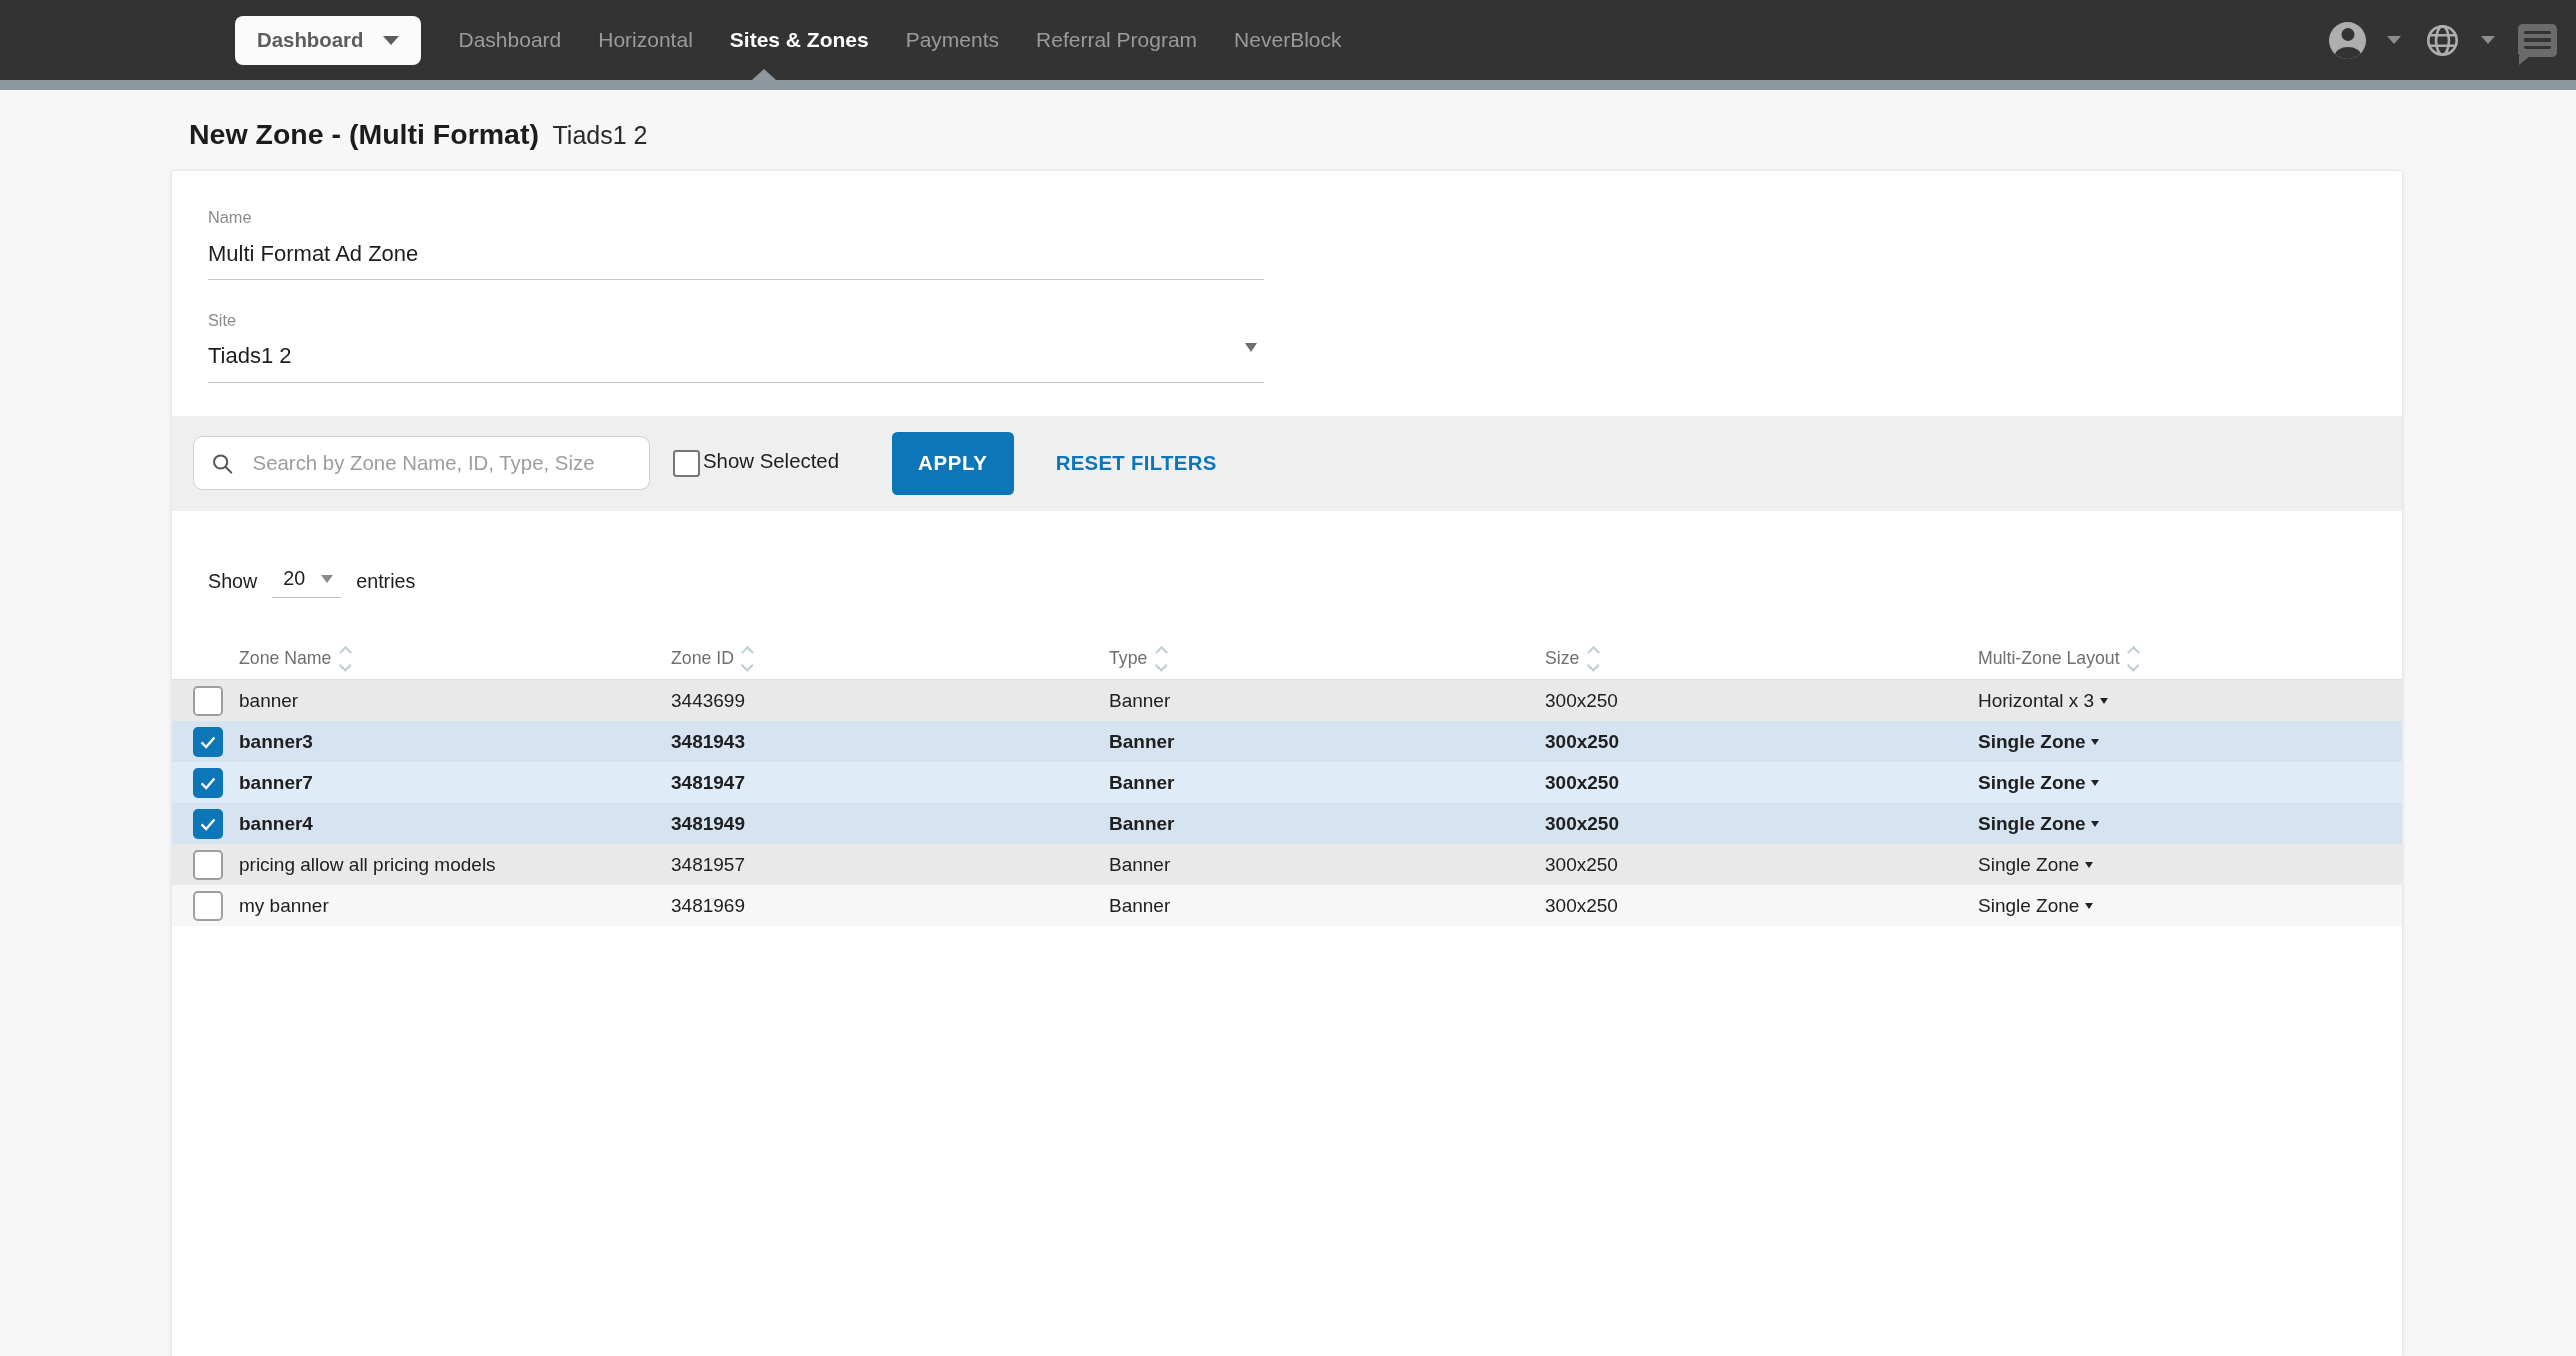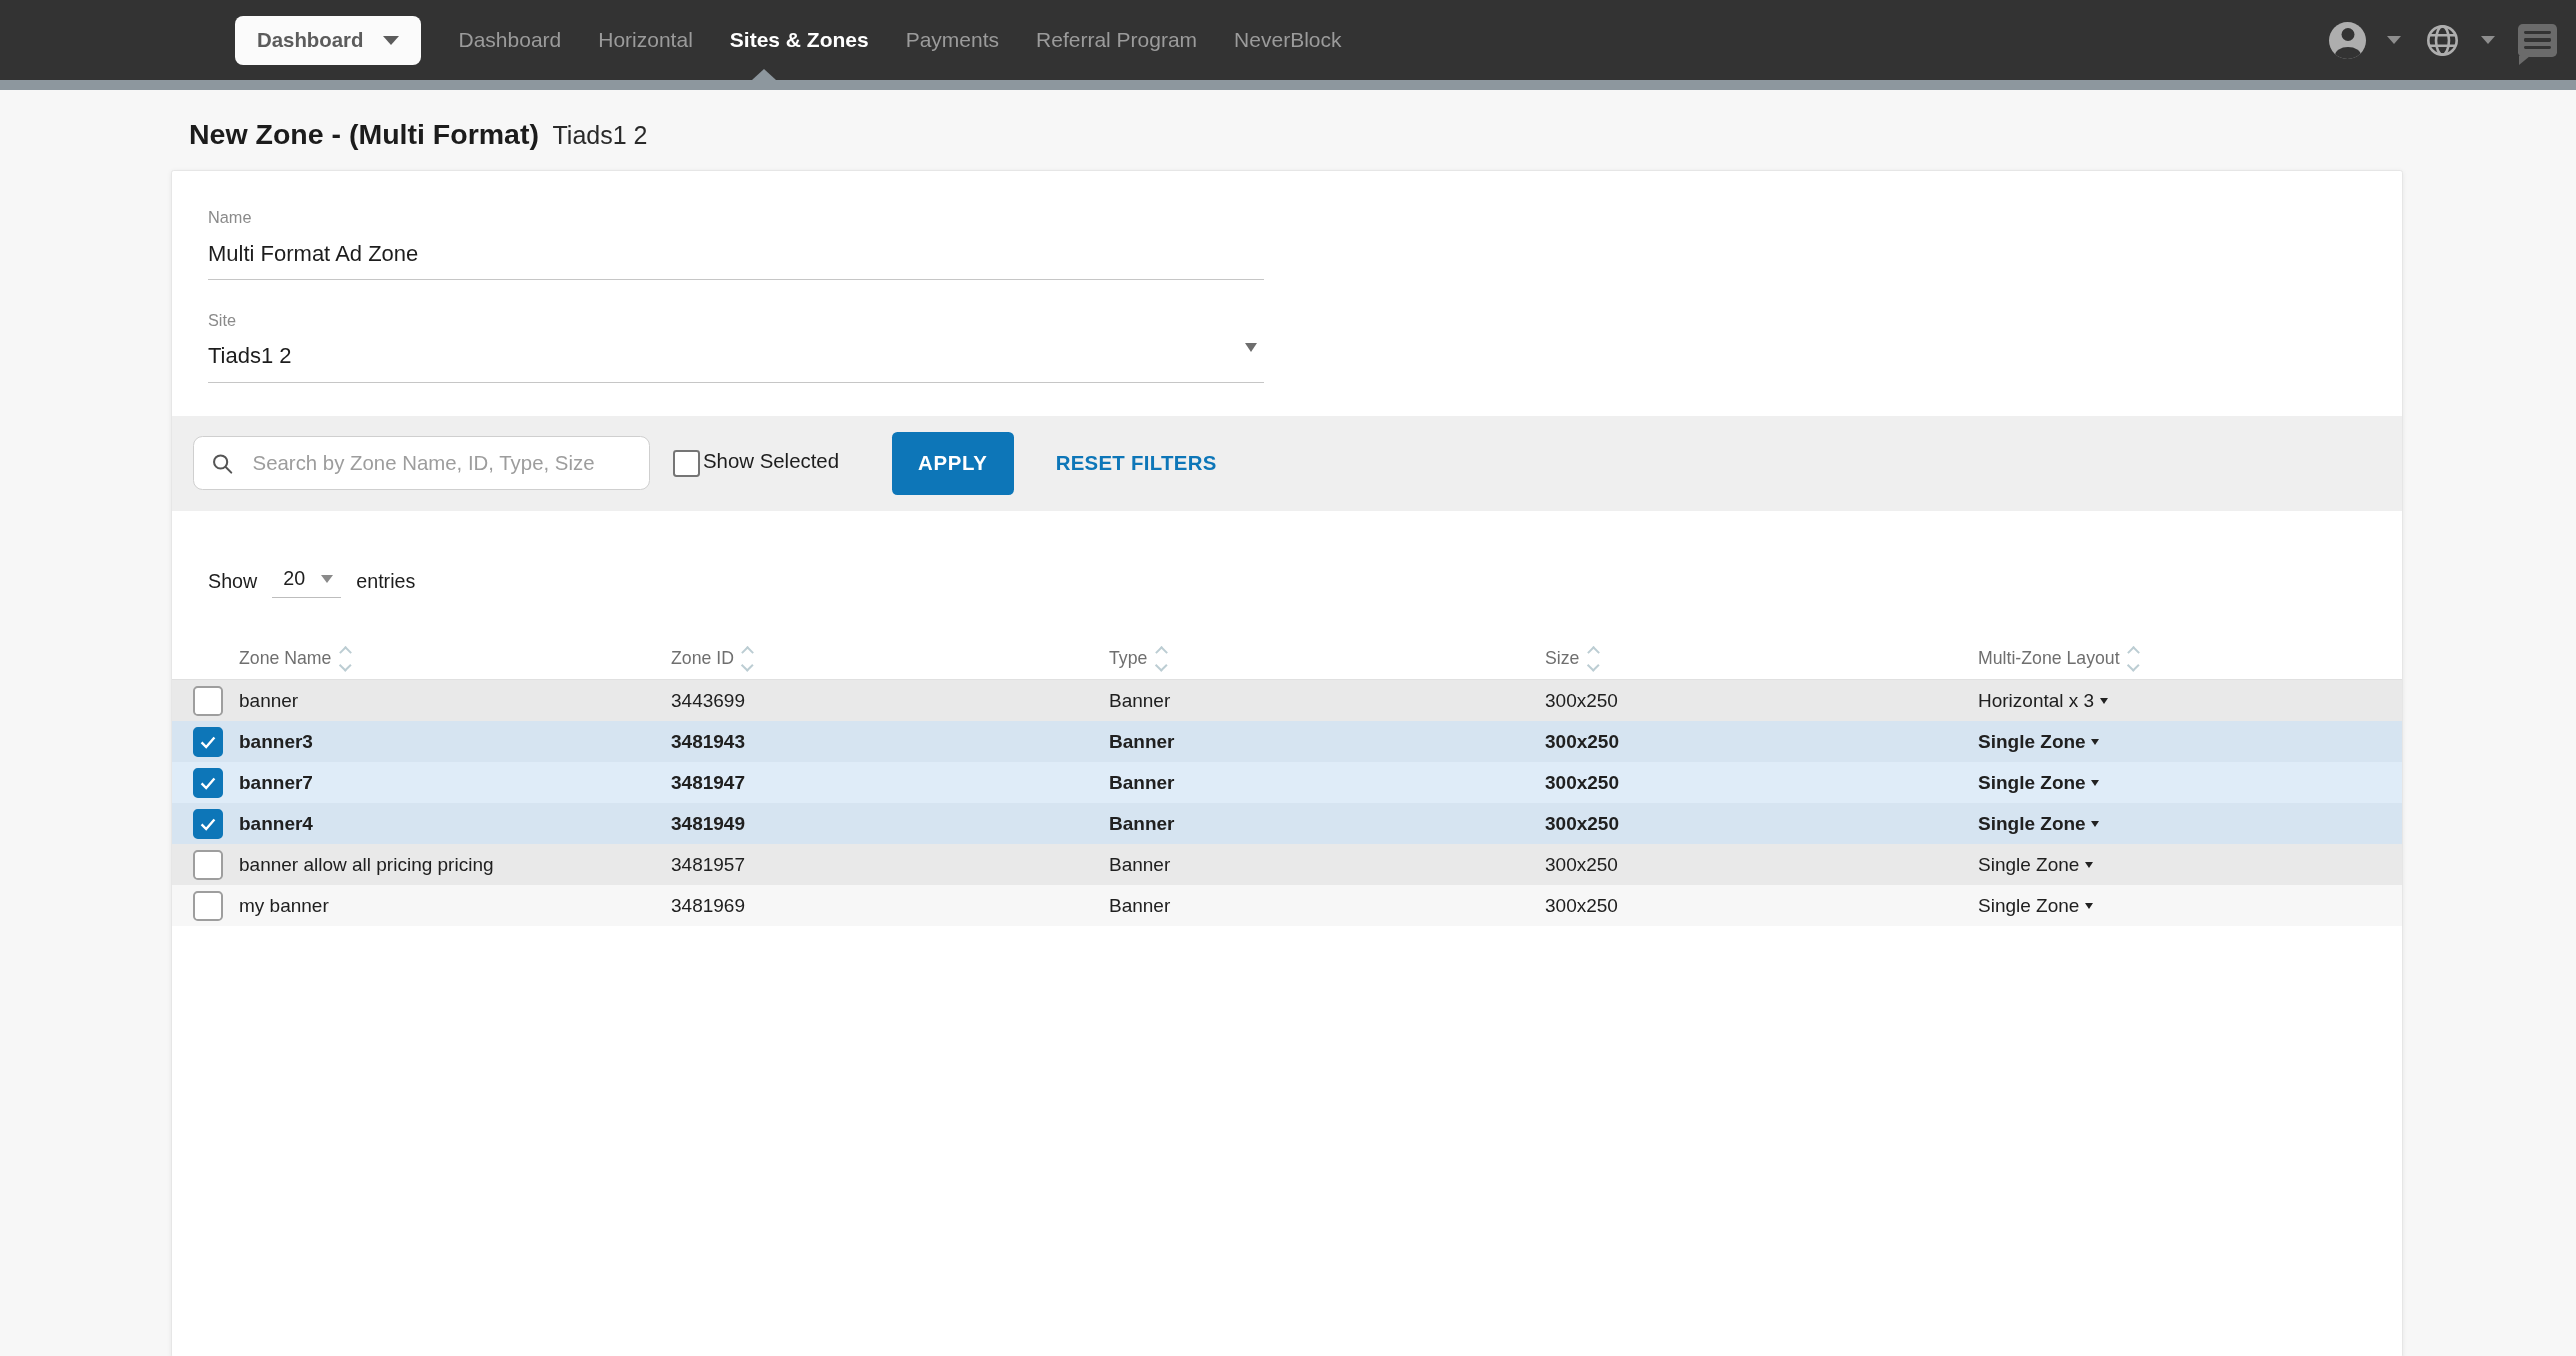--- a/index.html
+++ b/index.html
@@ -368,21 +368,21 @@
       <span class="cell">Banner</span>
       <span class="cell">300x250</span>
       <span class="layout-cell">
         <span class="cell">Single Zone</span>
         <span class="caret-cell"></span>
       </span>
     </div>
 
     <div class="t-row">
       <button class="cb-row"></button>
-      <span class="cell">banner allow all pricing pricing</span>
+      <span class="cell">pricing allow all pricing models</span>
       <span class="cell">3481957</span>
       <span class="cell">Banner</span>
       <span class="cell">300x250</span>
       <span class="layout-cell">
         <span class="cell">Single Zone</span>
         <span class="caret-cell"></span>
       </span>
     </div>
 
     <div class="t-row">

